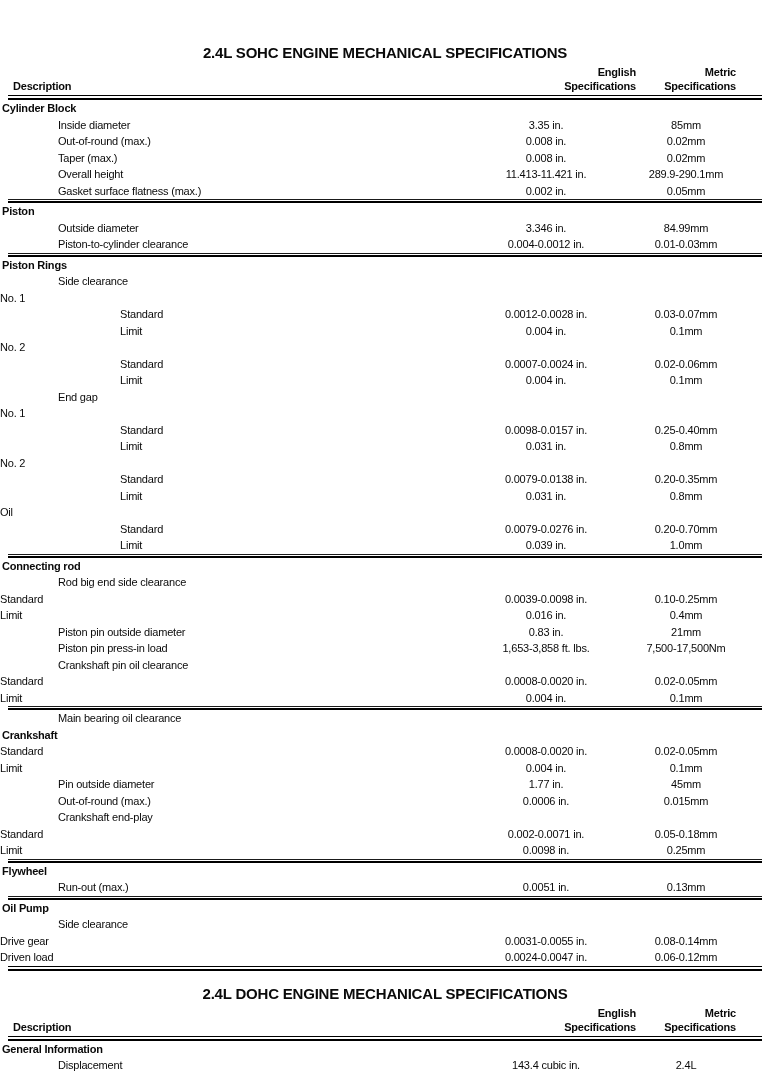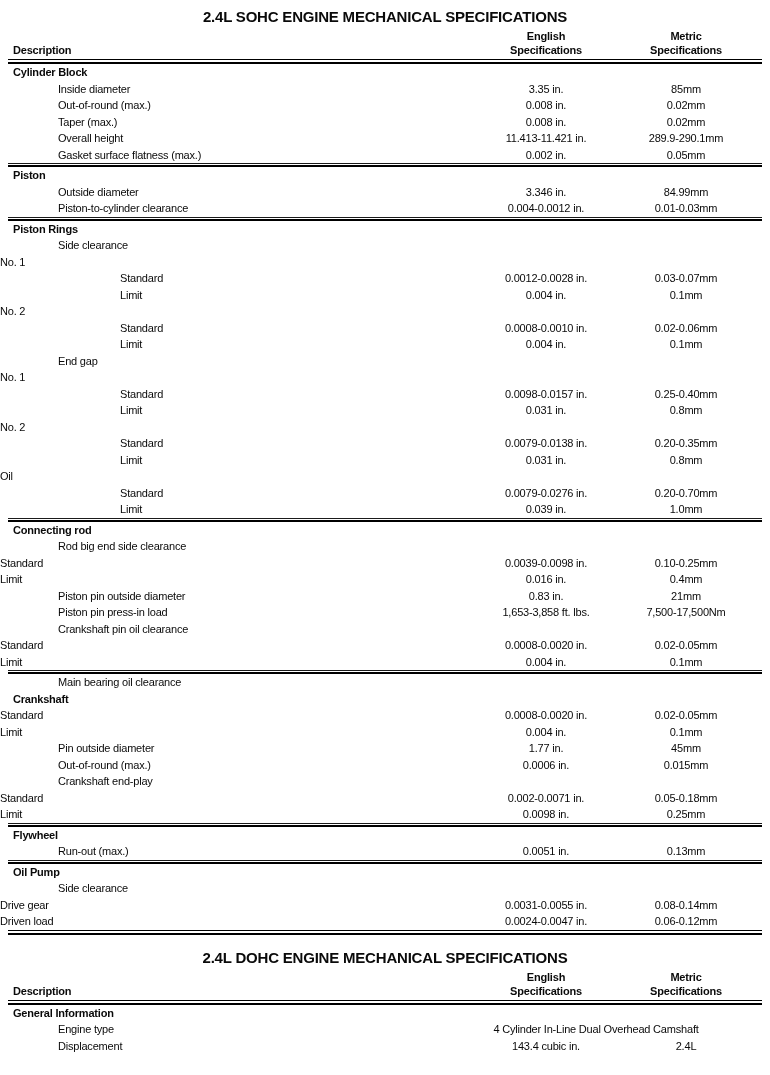--- a/index.html
+++ b/index.html
@@ -9,20 +9,21 @@
   }
   body {
     width: 770px;
     height: 1075px;
     font-family: "Liberation Sans", sans-serif;
     color: #0a0a0a;
     overflow: hidden;
   }
   .page {
     width: 652px;
+    margin-top: 36px;
   }
   .tbl { width: 770px; }
   .tbl-title {
     padding-top: 8px;
     margin-bottom: 4px;
     text-align: center;
     font-size: 15px;
     font-weight: bold;
     letter-spacing: -0.2px;
     white-space: nowrap;
@@ -37,21 +38,21 @@
     letter-spacing: -0.2px;
     margin-bottom: 2px;
   }
   .col-head .desc-head {
     flex: 1;
     padding-left: 13px;
     line-height: 14px;
   }
   .head-col {
     width: 180px;
-    text-align: center;
+    text-align: right;
     line-height: 14px;
     white-space: nowrap;
   }
   .head-col.metric { width: 100px; }
   .rule {
     margin: 0 8px;
     height: 2px;
     border-top: 1px solid #000;
     border-bottom: 2px solid #000;
   }
@@ -67,21 +68,21 @@
     padding-right: 34px;
     font-size: 11px;
     letter-spacing: -0.2px;
   }
   .row .desc {
     flex: 1;
     white-space: nowrap;
     overflow: hidden;
   }
   .row.section .desc {
-    padding-left: 13px;
+    padding-left: 2px;
     font-weight: bold;
   }
   .i1 { padding-left: 58px; }
   .i2 { }
   .i3 { padding-left: 120px; }
   .en {
     width: 180px;
     text-align: center;
     white-space: nowrap;
   }
@@ -186,21 +187,21 @@
           <div class="en">0.004 in.</div>
           <div class="met">0.1mm</div>
         </div>
         <div class="row">
           <div class="desc i2">No. 2</div>
           <div class="en"></div>
           <div class="met"></div>
         </div>
         <div class="row">
           <div class="desc i3">Standard</div>
-          <div class="en">0.0008-0.0010 in.</div>
+          <div class="en">0.0007-0.0024 in.</div>
           <div class="met">0.02-0.06mm</div>
         </div>
         <div class="row">
           <div class="desc i3">Limit</div>
           <div class="en">0.004 in.</div>
           <div class="met">0.1mm</div>
         </div>
         <div class="row">
           <div class="desc i1">End gap</div>
           <div class="en"></div>
@@ -393,23 +394,19 @@
       </div>
     </div>
     <div class="rule"></div>
     <div class="tbl-body">
         <div class="row section">
           <div class="desc">General Information</div>
           <div class="en"></div>
           <div class="met"></div>
         </div>
         <div class="row">
-          <div class="desc i1">Engine type</div>
-          <div class="en span-cols">4 Cylinder In-Line Dual Overhead Camshaft</div>
-        </div>
-        <div class="row">
           <div class="desc i1">Displacement</div>
           <div class="en">143.4 cubic in.</div>
           <div class="met">2.4L</div>
         </div>
       </div>
   </div>
 </div>
 
 </body></html>

